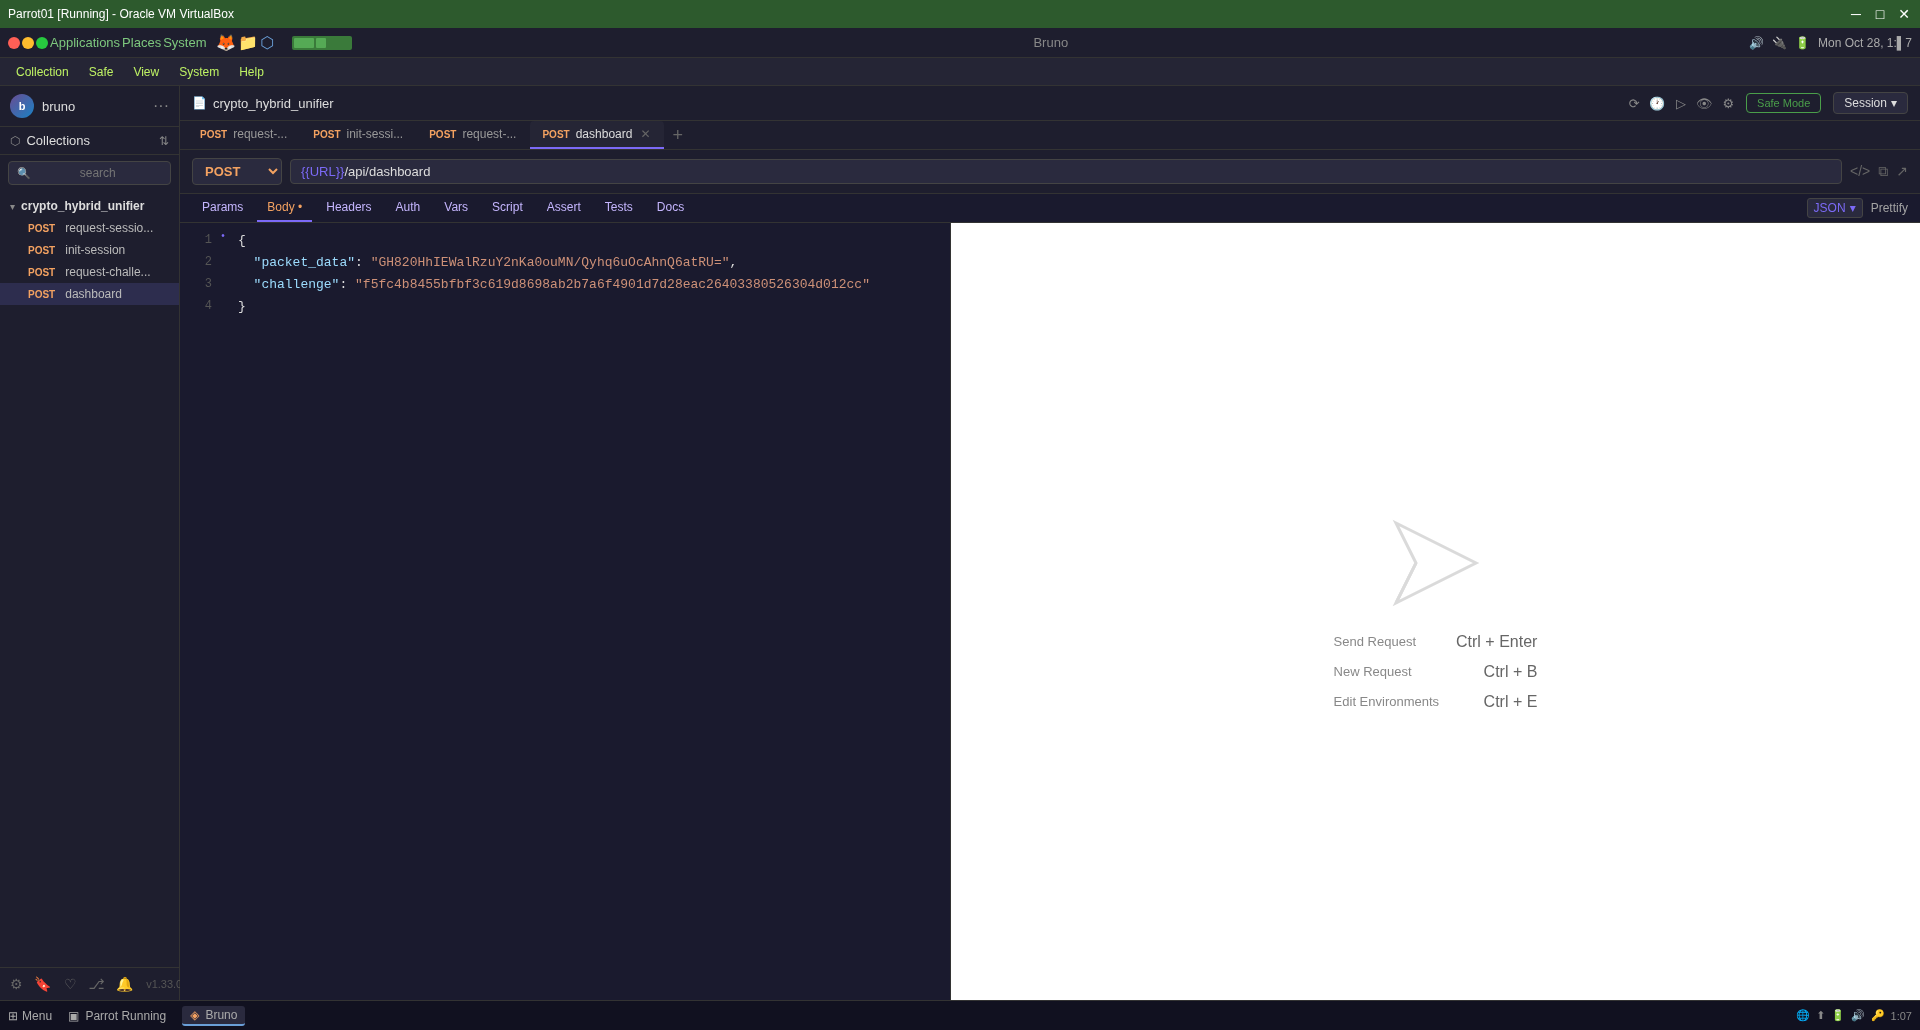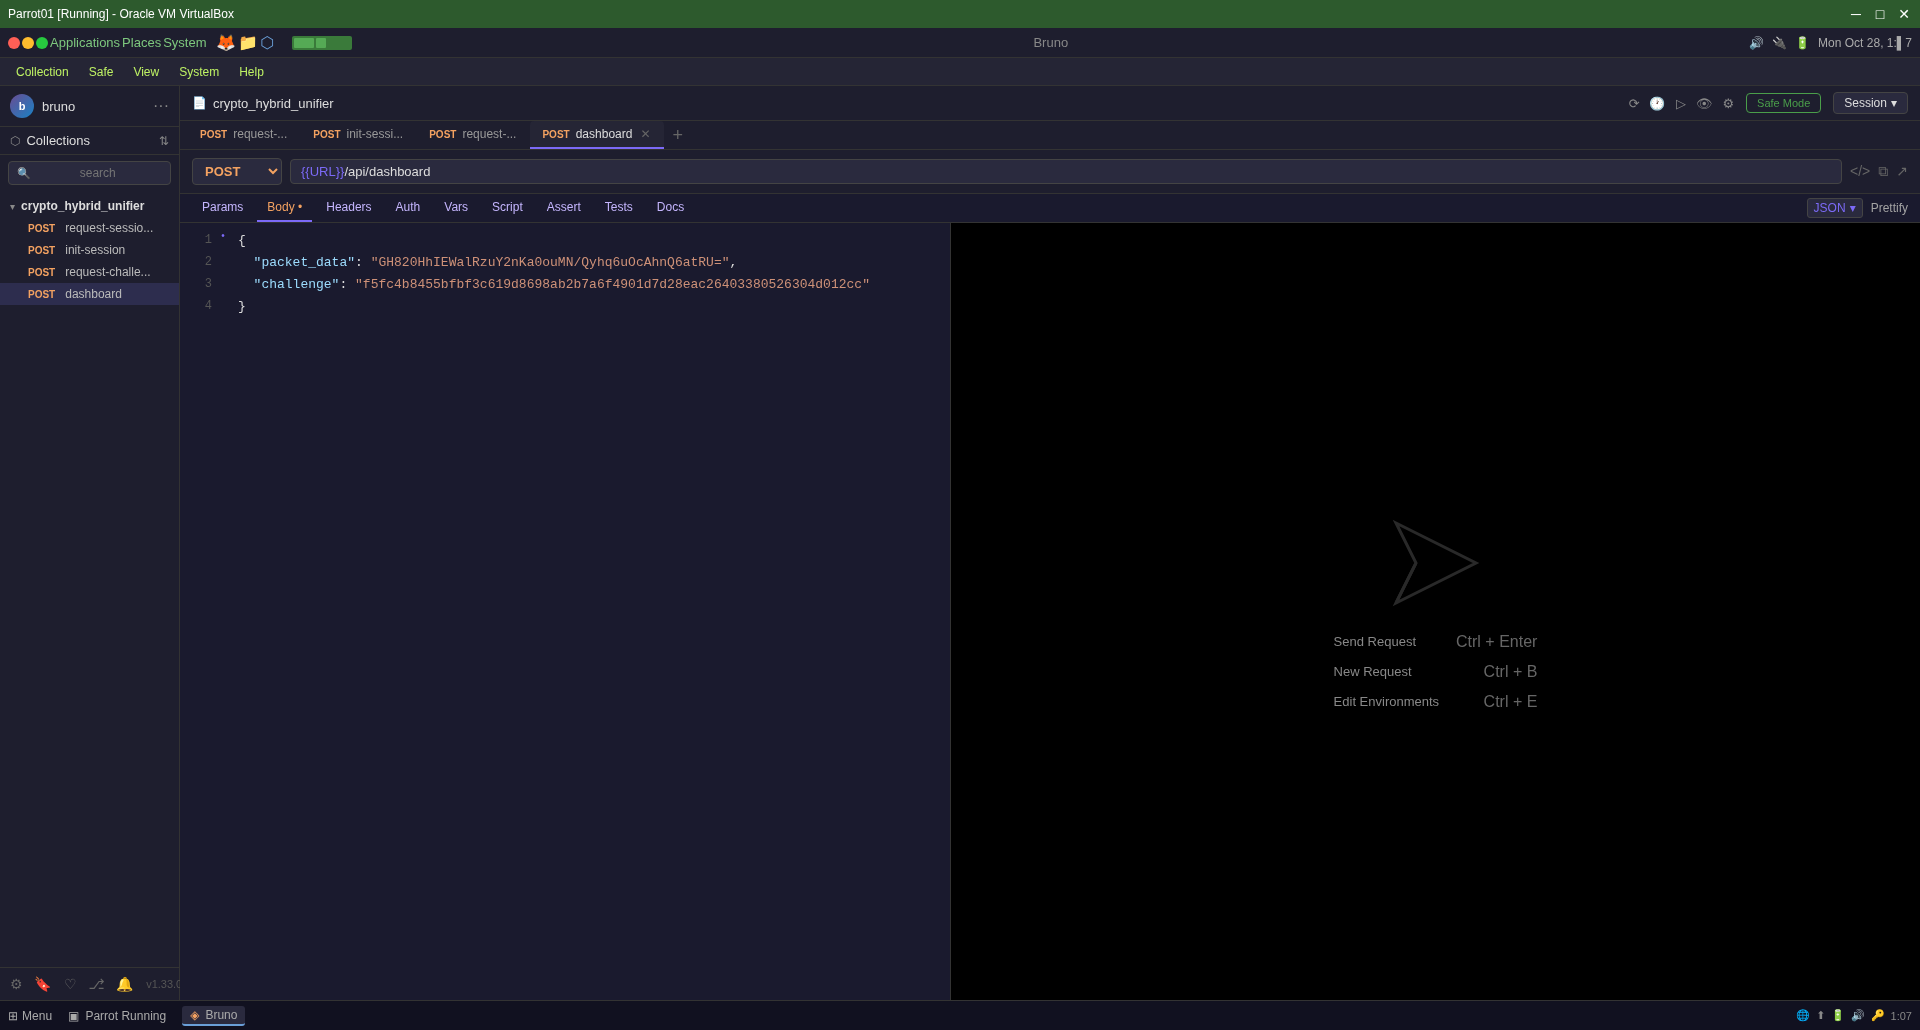--- a/index.html
+++ b/index.html
@@ -330,21 +330,21 @@
       color: #ddd;
     }
     .json-brace { color: #ddd; }
     .json-key { color: #9cdcfe; }
     .json-string { color: #ce9178; }
     .json-colon { color: #ddd; }
 
     
     .right-panel {
       width: calc(1920px - 180px - 770px);
-      background: #000000;
+      background: #ffffff;
       display: flex;
       flex-direction: column;
       align-items: center;
       justify-content: center;
       border-left: 1px solid #333;
       gap: 20px;
       padding: 40px;
     }
     .send-icon-large {
       width: 100px;

